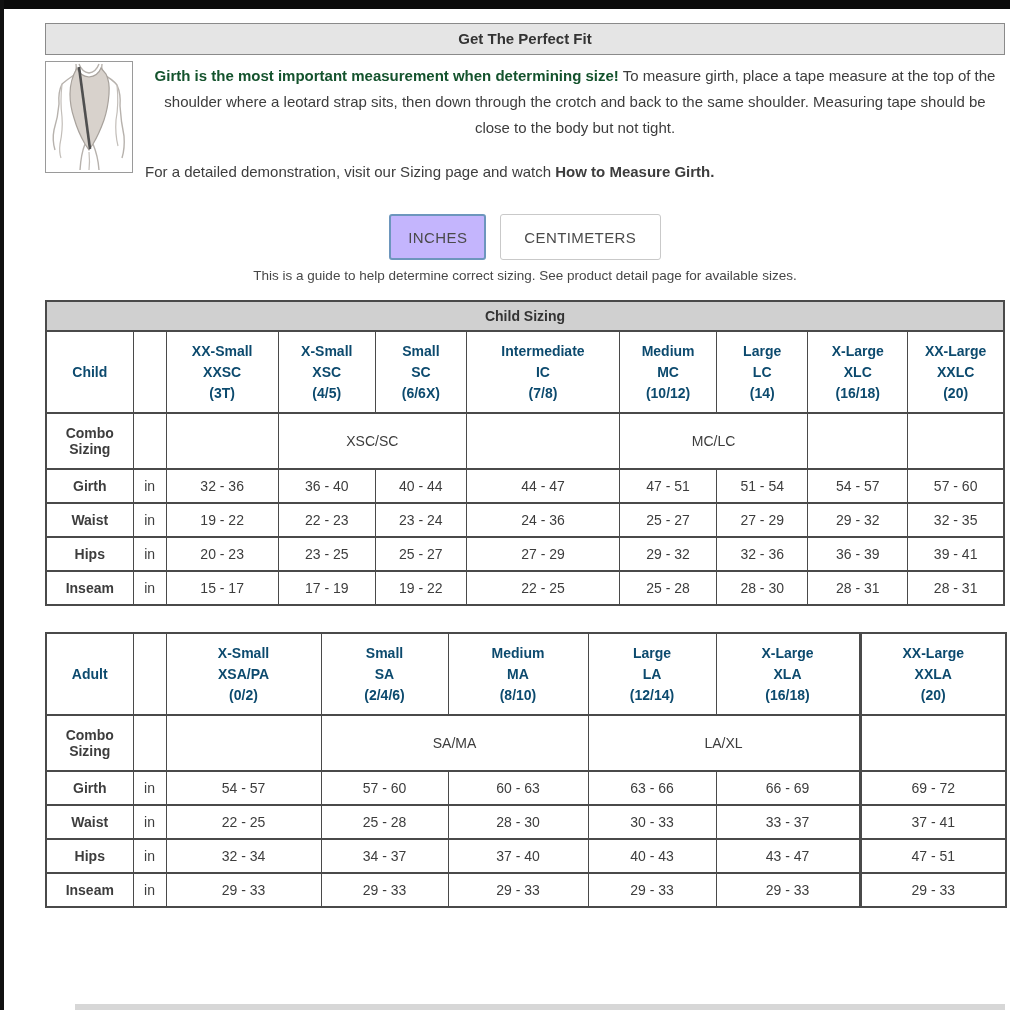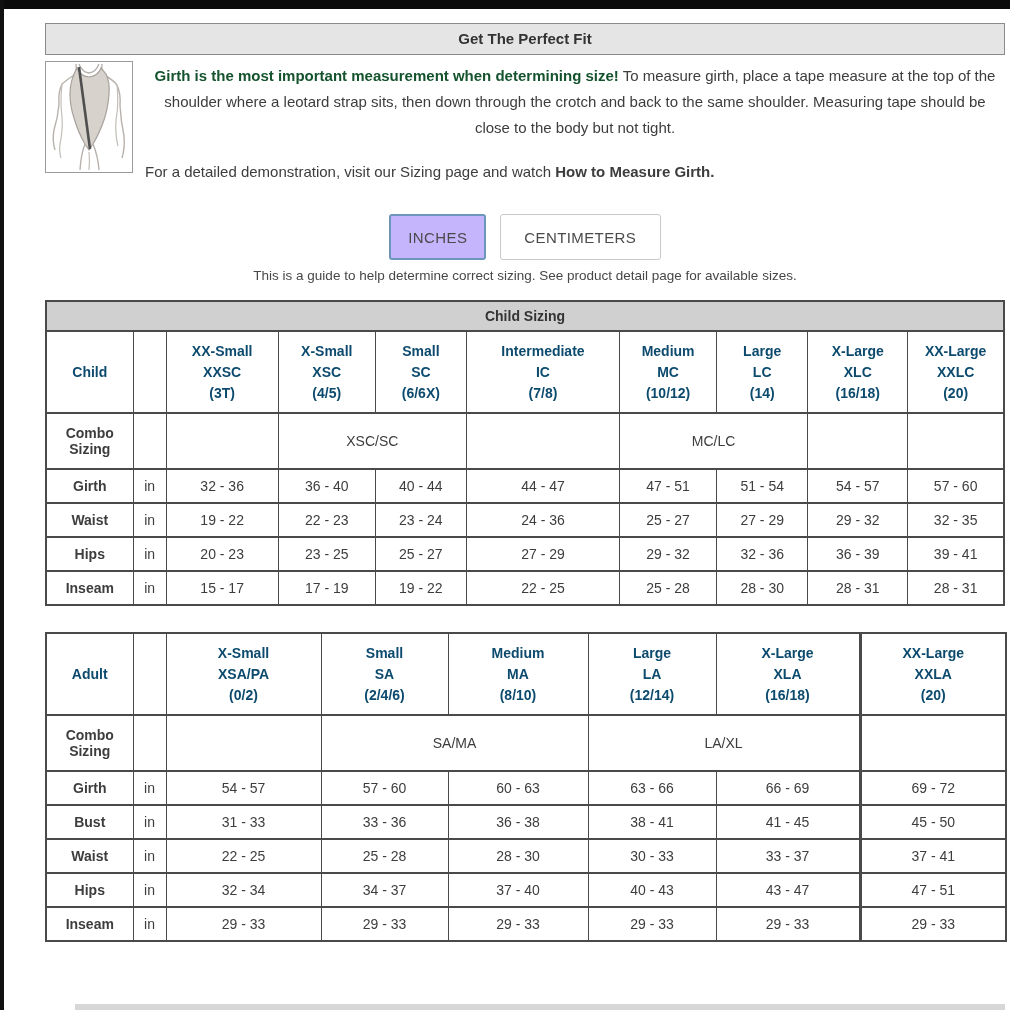--- a/index.html
+++ b/index.html
@@ -301,30 +301,20 @@
           <td class="row-label">Girth</td>
           <td class="unit-cell">in</td>
           <td>54 - 57</td>
           <td>57 - 60</td>
           <td>60 - 63</td>
           <td>63 - 66</td>
           <td>66 - 69</td>
           <td class="thick">69 - 72</td>
         </tr>
         <tr class="data-row">
-          <td class="row-label">Bust</td>
-          <td class="unit-cell">in</td>
-          <td>31 - 33</td>
-          <td>33 - 36</td>
-          <td>36 - 38</td>
-          <td>38 - 41</td>
-          <td>41 - 45</td>
-          <td class="thick">45 - 50</td>
-        </tr>
-        <tr class="data-row">
           <td class="row-label">Waist</td>
           <td class="unit-cell">in</td>
           <td>22 - 25</td>
           <td>25 - 28</td>
           <td>28 - 30</td>
           <td>30 - 33</td>
           <td>33 - 37</td>
           <td class="thick">37 - 41</td>
         </tr>
         <tr class="data-row">

